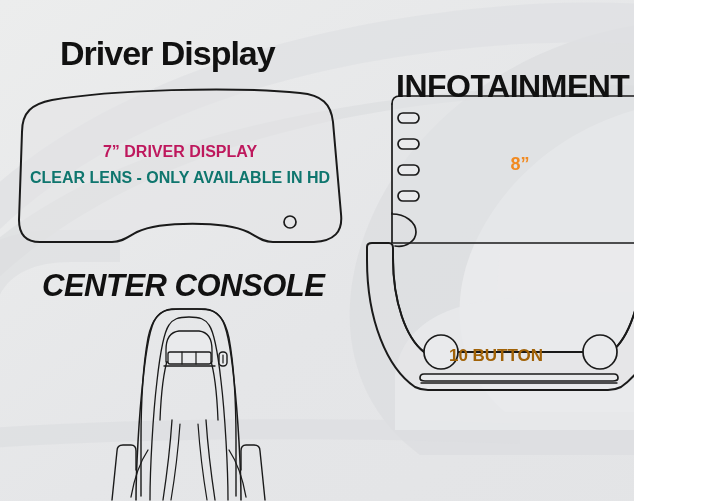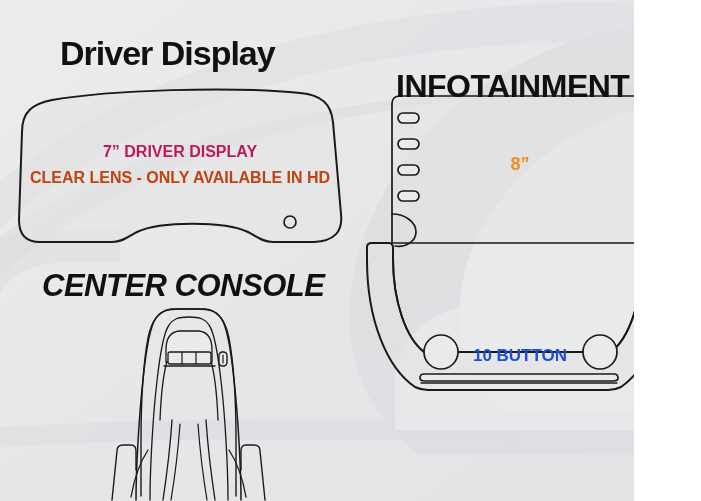--- a/index.html
+++ b/index.html
@@ -65,33 +65,33 @@
   #callout-driver-size {
     left: 0; top: 144px;
     width: 360px;
     font-size: 16px;
     color: #be185d;
   }
   #callout-driver-lens {
     left: 0; top: 170px;
     width: 360px;
     font-size: 16px;
-    color: #c2410c;
+    color: #0f766e;
   }
   #callout-info-size {
     left: 470px; top: 155px;
     width: 100px;
     font-size: 18px;
     color: #f18a21;
   }
   #callout-ten-button {
-    left: 410px; top: 347px;
+    left: 386px; top: 347px;
     width: 220px;
     font-size: 17px;
-    color: #1d4ed8;
+    color: #a16207;
   }
 </style>
 </head>
 <body>
 
 <div id="stage">
 
   <svg id="bg-svg" viewBox="0 0 701 501">
     <defs>
       <linearGradient id="bgGrad" x1="0" y1="0" x2="1" y2="1">

